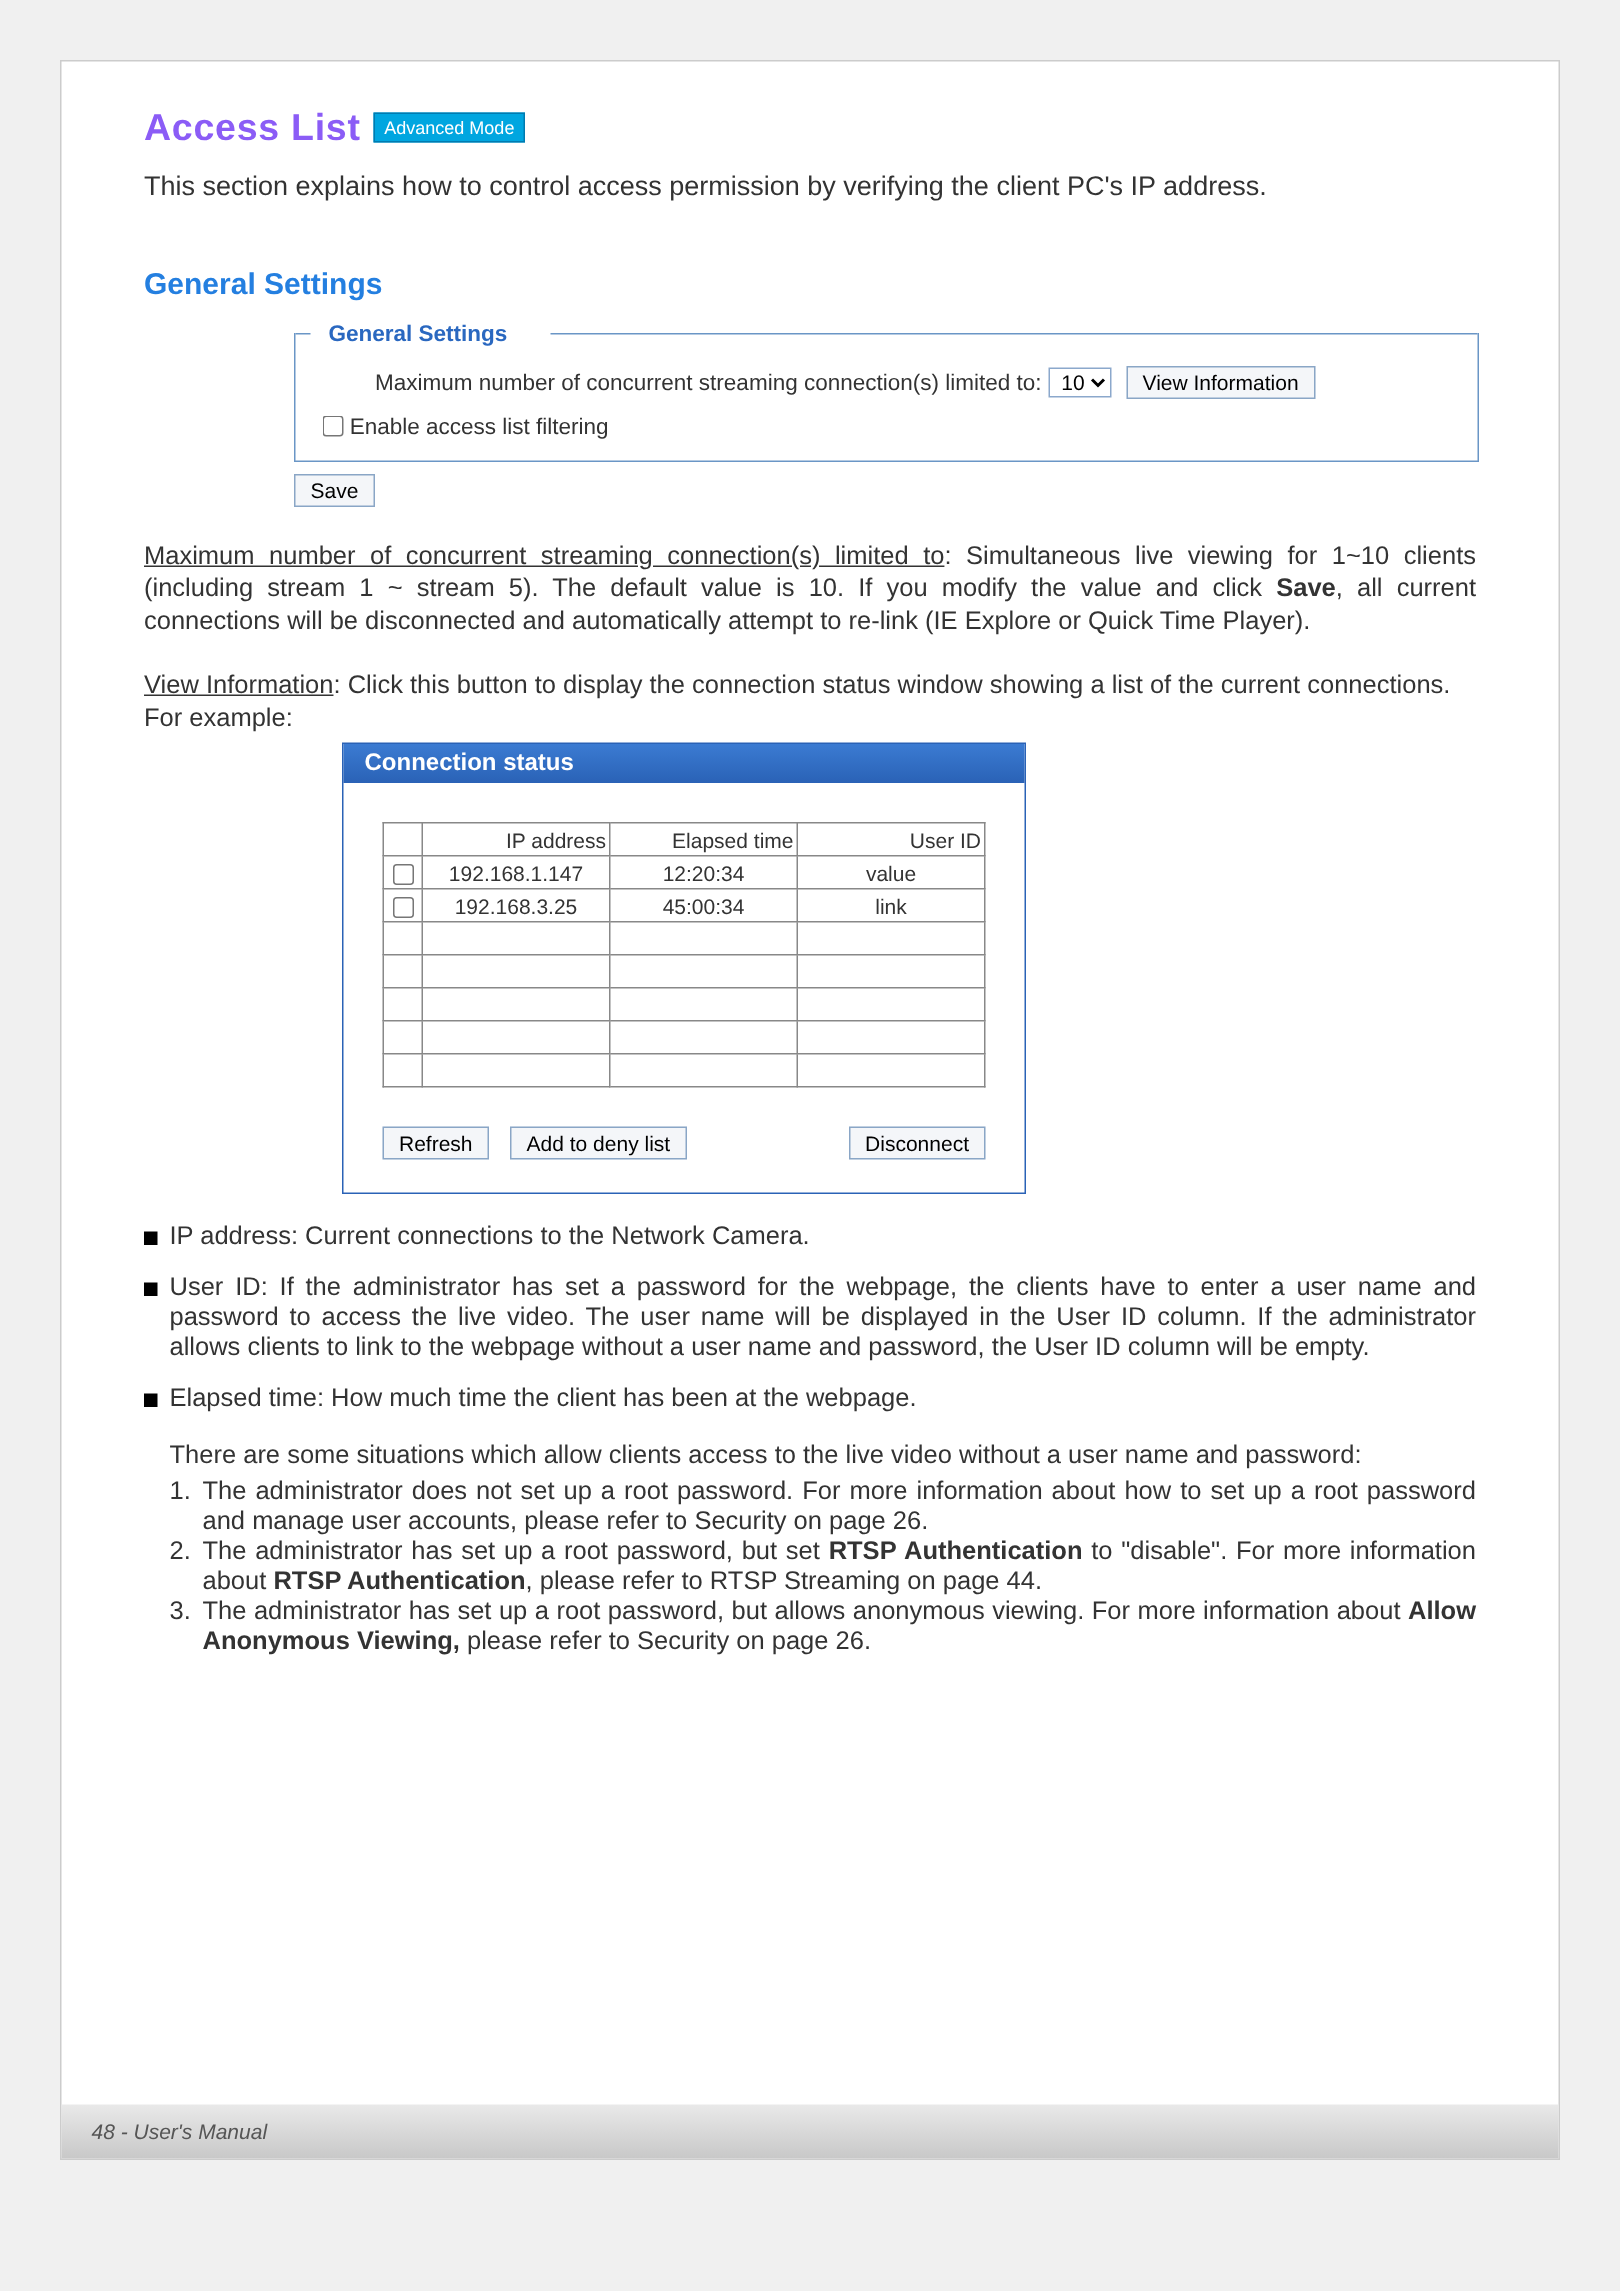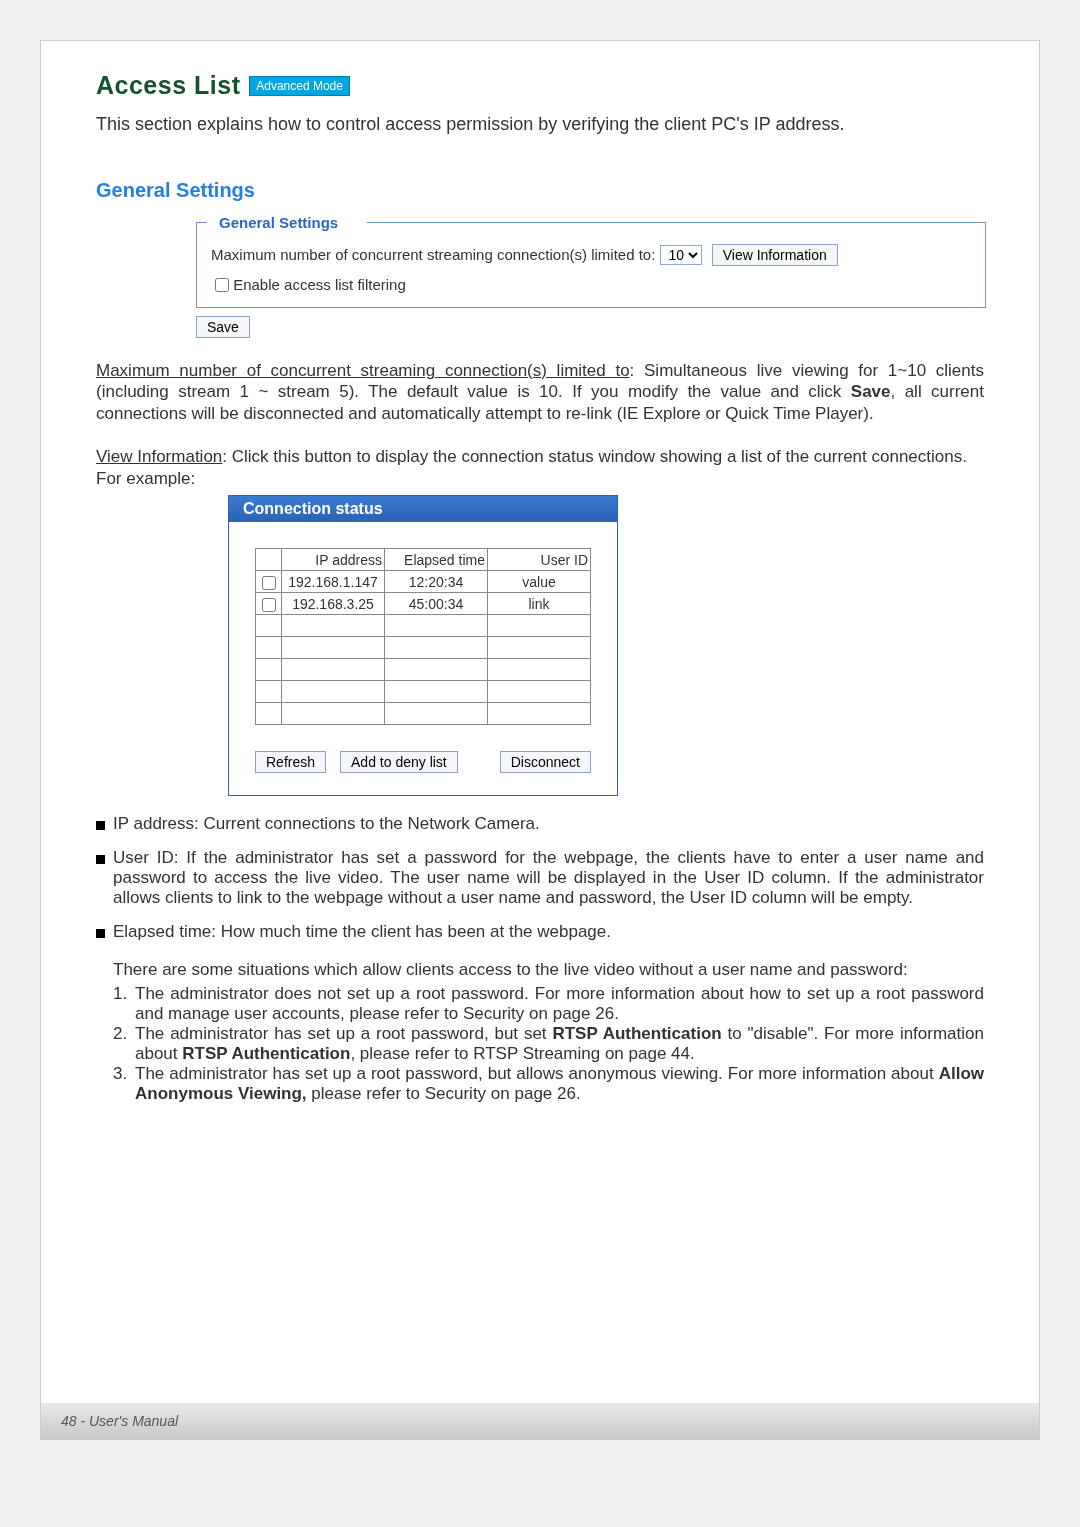--- a/index.html
+++ b/index.html
@@ -30,21 +30,21 @@
   font-weight: 600;
 }
 .content {
   padding: 30px 55px 30px 55px;
   font-size: 17px;
   color: #333;
 }
 h1.page-heading {
   font-weight: 700;
   font-size: 25px;
-  color: #14532d;
+  color: #8b5cf6;
   display: inline;
   letter-spacing: 0.5px;
 }
 .adv-badge {
   background: #00a6e0;
   color: #fff;
   border: 1px solid #007bb0;
   padding: 2px 6px;
   font-size: 12px;
   font-weight: normal;
@@ -86,21 +86,21 @@
 .gs-legend {
   position: absolute;
   top: -8px;
   left: 18px;
   color: #2a68c0;
   font-weight: 700;
   font-size: 15px;
   background: #fff;
   padding: 0 4px;
 }
-.gs-row1 { font-size: 15px; margin-bottom: 10px; }
+.gs-row1 { font-size: 15px; margin-bottom: 10px; margin-left: 39px; }
 .gs-select {
   border: 1px solid #8ba8cc;
   font-size: 14px;
   background: #fff;
   padding: 0 0 0 4px;
   height: 20px;
 }
 .btn-win {
   border: 1px solid #8aa6c6;
   background: #f4f6f9;
@@ -111,21 +111,21 @@
 }
 .gs-row2 { margin-left: 4px; font-size: 15px; }
 .gs-checkbox { vertical-align: -2px; width: 14px; height: 14px; }
 .btn-save { margin: 8px 0 0 100px; }
 .justify { text-align: justify; margin-top: 22px; line-height: 1.25; }
 .u { text-decoration: underline; }
 .b { font-weight: 700; }
 
 .conn-wrap {
   border: 1px solid #2a62b6;
-  width: 390px;
+  width: 456px;
   margin: 6px 0 18px 132px;
   font-size: 14px;
 }
 .conn-header {
   background: linear-gradient(#3b7bd2, #2a62b6);
   color: #fff;
   font-weight: 700;
   padding: 4px 14px;
   font-size: 16px;
 }

